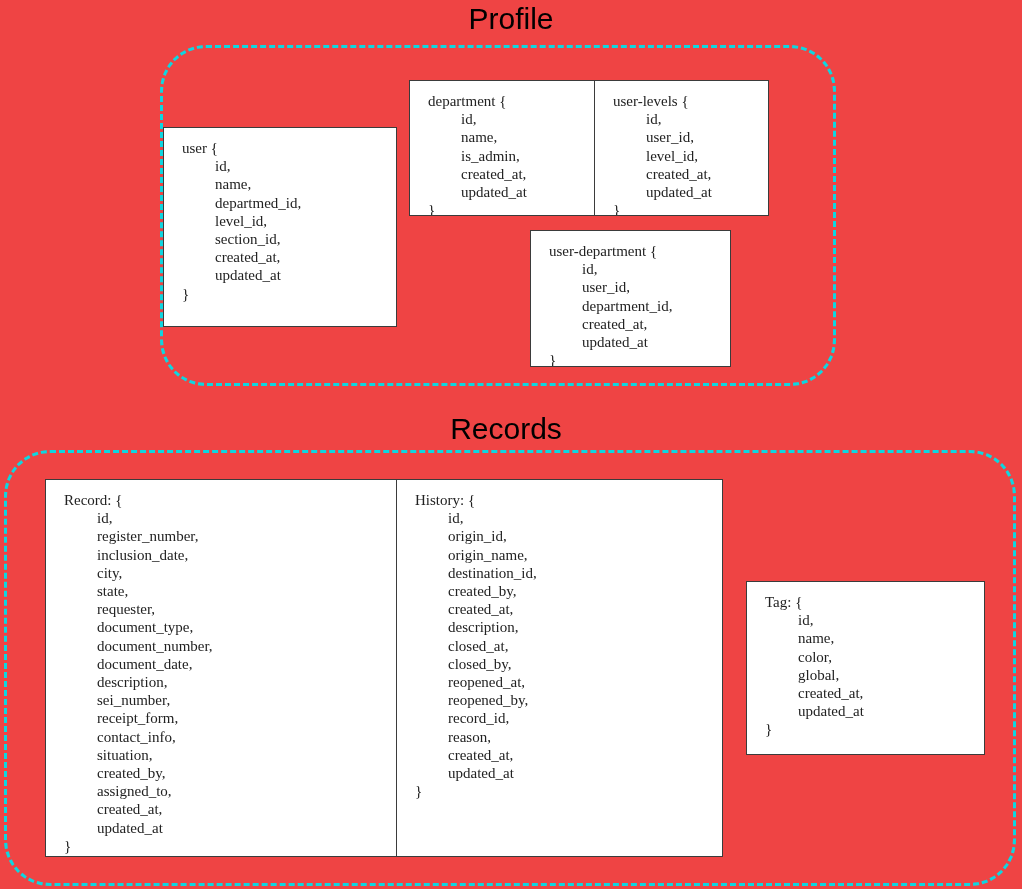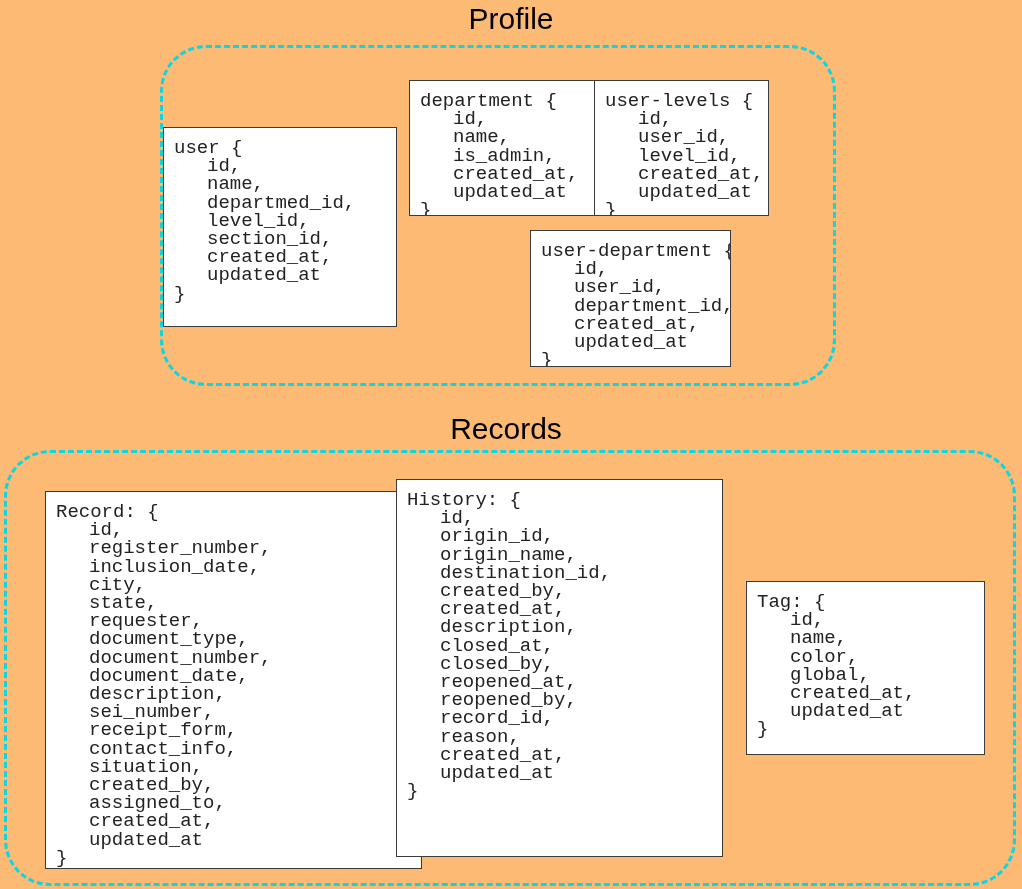--- a/index.html
+++ b/index.html
@@ -9,21 +9,21 @@
     background: #ffffff;
   }
   body {
     font-family: "Liberation Sans", sans-serif;
     color: #1a1a1a;
   }
   #canvas {
     position: relative;
     width: 1022px;
     height: 889px;
-    background: #fdba74;
+    background: #ef4444;
     overflow: hidden;
   }
 
   
   .group-title {
     position: absolute;
     font-family: "Liberation Sans", sans-serif;
     font-size: 30px;
     line-height: 34px;
     font-weight: 400;
@@ -56,42 +56,42 @@
     height: 436px;
     border-radius: 46px;
   }
 
   
   .entity {
     position: absolute;
     box-sizing: border-box;
     background: #ffffff;
     border: 1px solid #3b3b3b;
-    font-family: Liberation Mono, monospace;
-    font-size: 19px;
+    font-family: Liberation Serif, serif;
+    font-size: 15px;
     line-height: 18.2px;
     color: #222222;
-    padding: 11px 0 10px 0;
+    padding: 11px 0 10px 8px;
     overflow: hidden;
   }
   .entity .ln {
     display: block;
     white-space: pre;
     padding-left: 10px;
   }
   .entity .ln.head { padding-left: 10px; }
   .entity .ln.field { padding-left: 43px; }
   .entity .ln.tail { padding-left: 10px; }
 
   
   #entity-user            { left: 163px; top: 127px; width: 234px; height: 200px; }
   #entity-department      { left: 409px; top: 80px; width: 203px; height: 136px; }
   #entity-user-levels     { left: 594px; top: 80px; width: 175px; height: 136px; }
   #entity-user-department { left: 520px; top: 230px; width: 201px; height: 137px; margin-left: 10px; }
-  #entity-record          { left: 45px; top: 479px; width: 377px; height: 378px; margin-top: 12px; }
+  #entity-record          { left: 45px; top: 479px; width: 377px; height: 378px; }
   #entity-history         { left: 396px; top: 479px; width: 327px; height: 378px; }
   #entity-tag             { left: 746px; top: 581px; width: 239px; height: 174px; }
 </style>
 </head>
 <body style="background: rgb(255, 255, 255);">
 
 <div id="canvas">
 
   <div class="group-title" id="profile-title">Profile</div>
 

